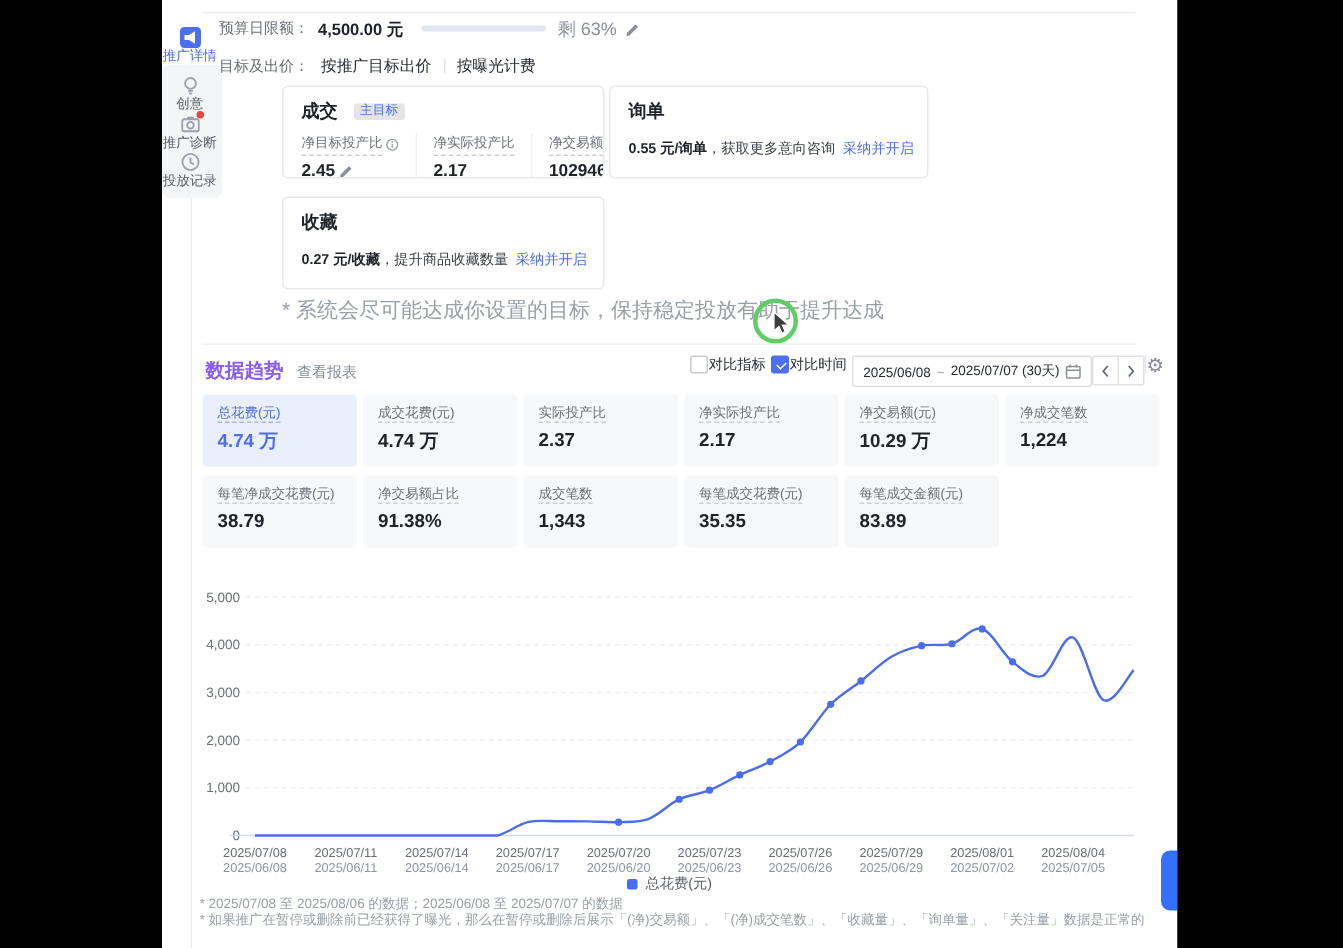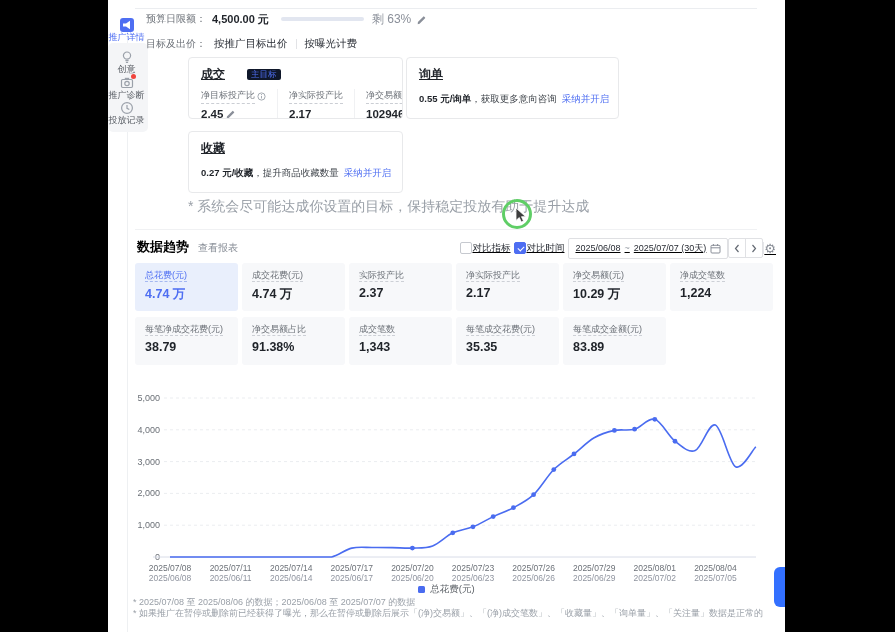--- a/index.html
+++ b/index.html
@@ -28,42 +28,42 @@
   .icon-btn{display:inline-flex;align-items:center;margin-left:6px;cursor:pointer;}
   .row-goal{position:absolute;left:38px;top:37px;display:flex;align-items:center;height:14px;}
   .goal-tab{font-size:10.5px;color:#272b33;margin-left:8px;cursor:pointer;}
   .vdiv{width:1px;height:10px;background:#e2e3e6;margin-left:8px;}
   
   .goal-cards{position:absolute;left:80px;top:57px;width:432px;display:grid;
               grid-template-columns:215px 213px;gap:12px 3px;}
   .gcard{box-sizing:border-box;height:62px;border:1px solid #e8e9eb;border-radius:4px;
          background:#fff;padding:8px 12px;overflow:hidden;}
   .gc-head{display:flex;align-items:center;}
-  .gc-title{font-size:12px;font-weight:bold;color:#1f2329;text-decoration:underline;}
-  .gc-badge{margin-left:22px;font-size:8.5px;color:#4e6ef2;background:#0f172a;border-radius:2px;
-            padding:1.5px 4px;line-height:1;}
+  .gc-title{font-size:12px;font-weight:bold;color:#1f2329;}
+  .gc-badge{margin-left:11px;font-size:8.5px;color:#4e6ef2;background:#e5e5e5;border-radius:2px;
+            padding:1.5px 4px;line-height:1;font-family:Liberation Mono, monospace;}
   .gc-stats{display:flex;margin-top:6px;}
   .gc-stat{padding-right:11px;}
   .gc-stat + .gc-stat{border-left:1px solid #f0f1f3;padding-left:11px;}
   .gc-slabel{font-size:9px;color:#6b7077;white-space:nowrap;display:flex;align-items:center;gap:2px;}
   .dashed-u{border-bottom:1px dashed #cbced4;padding-bottom:1px;}
   .gc-sval{font-size:11.5px;font-weight:bold;color:#1f2329;margin-top:4px;display:flex;align-items:center;gap:3px;}
   .gc-desc{margin-top:10px;font-size:9.5px;color:#3b4047;white-space:nowrap;}
   .gc-desc .price{font-weight:bold;color:#1f2329;}
   .gc-link{color:#4e6ef2;margin-left:5px;cursor:pointer;}
   .goal-note{position:absolute;left:80px;top:198px;font-size:14px;color:#9aa0a8;}
   
   .green-ring{position:absolute;left:394px;top:199px;width:30px;height:30px;border-radius:50%;
               border:3px solid #5fce66;box-sizing:border-box;}
   .cursor-svg{position:absolute;left:407px;top:208px;}
   .sec-line{position:absolute;left:27px;top:229px;width:622px;height:1px;background:#f0f1f3;}
   
-  .trend-title{position:absolute;left:29px;top:238px;font-size:13px;font-weight:bold;color:#000000;}
+  .trend-title{position:absolute;left:29px;top:238px;font-size:13px;font-weight:bold;color:#8b5cf6;}
   .report-link{position:absolute;left:90px;top:241px;font-size:10px;color:#878d96;cursor:pointer;}
-  .trend-controls{position:absolute;right:9px;top:237px;display:flex;align-items:center;gap:0;height:22px;text-decoration:underline;}
+  .trend-controls{position:absolute;right:9px;top:237px;display:flex;align-items:flex-start;gap:0;height:22px;}
   .cb{width:12px;height:12px;box-sizing:border-box;border:1px solid #c6c9cf;border-radius:2px;background:#fff;
       position:relative;cursor:pointer;flex:0 0 auto;}
   .cb.checked{background:#4e6ef2;border-color:#4e6ef2;}
   .cb.checked::after{content:"";position:absolute;left:3px;top:2.5px;width:5px;height:3px;
       border-left:1.5px solid #fff;border-bottom:1.5px solid #fff;transform:rotate(-45deg);}
   .cb-label{font-size:9.5px;color:#272b33;margin-right:4px;white-space:nowrap;}
   .datebox{box-sizing:border-box;height:21px;border:1px solid #dfe0e3;border-radius:2px;
            display:flex;align-items:center;padding:0 6px;gap:4px;font-size:9px;color:#272b33;
            white-space:nowrap;cursor:pointer;}
   .datebox .sep{color:#9aa0a8;}

